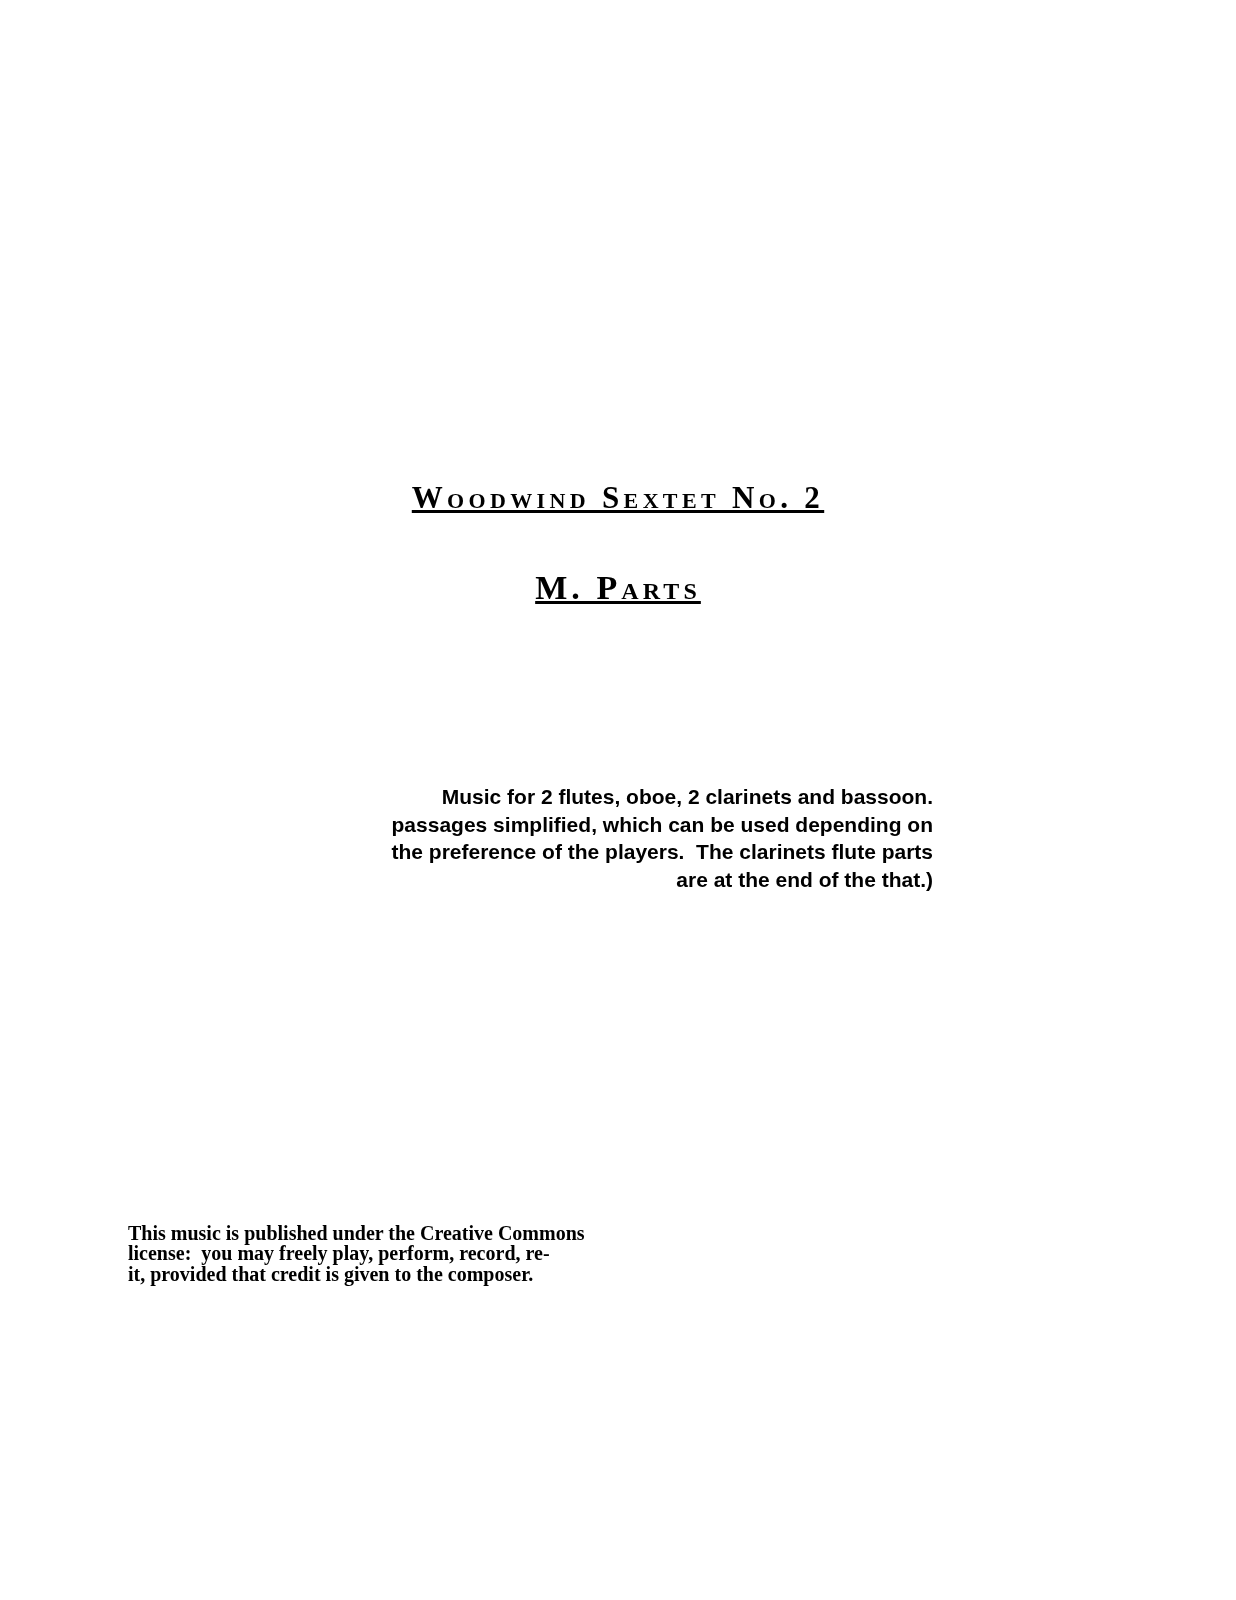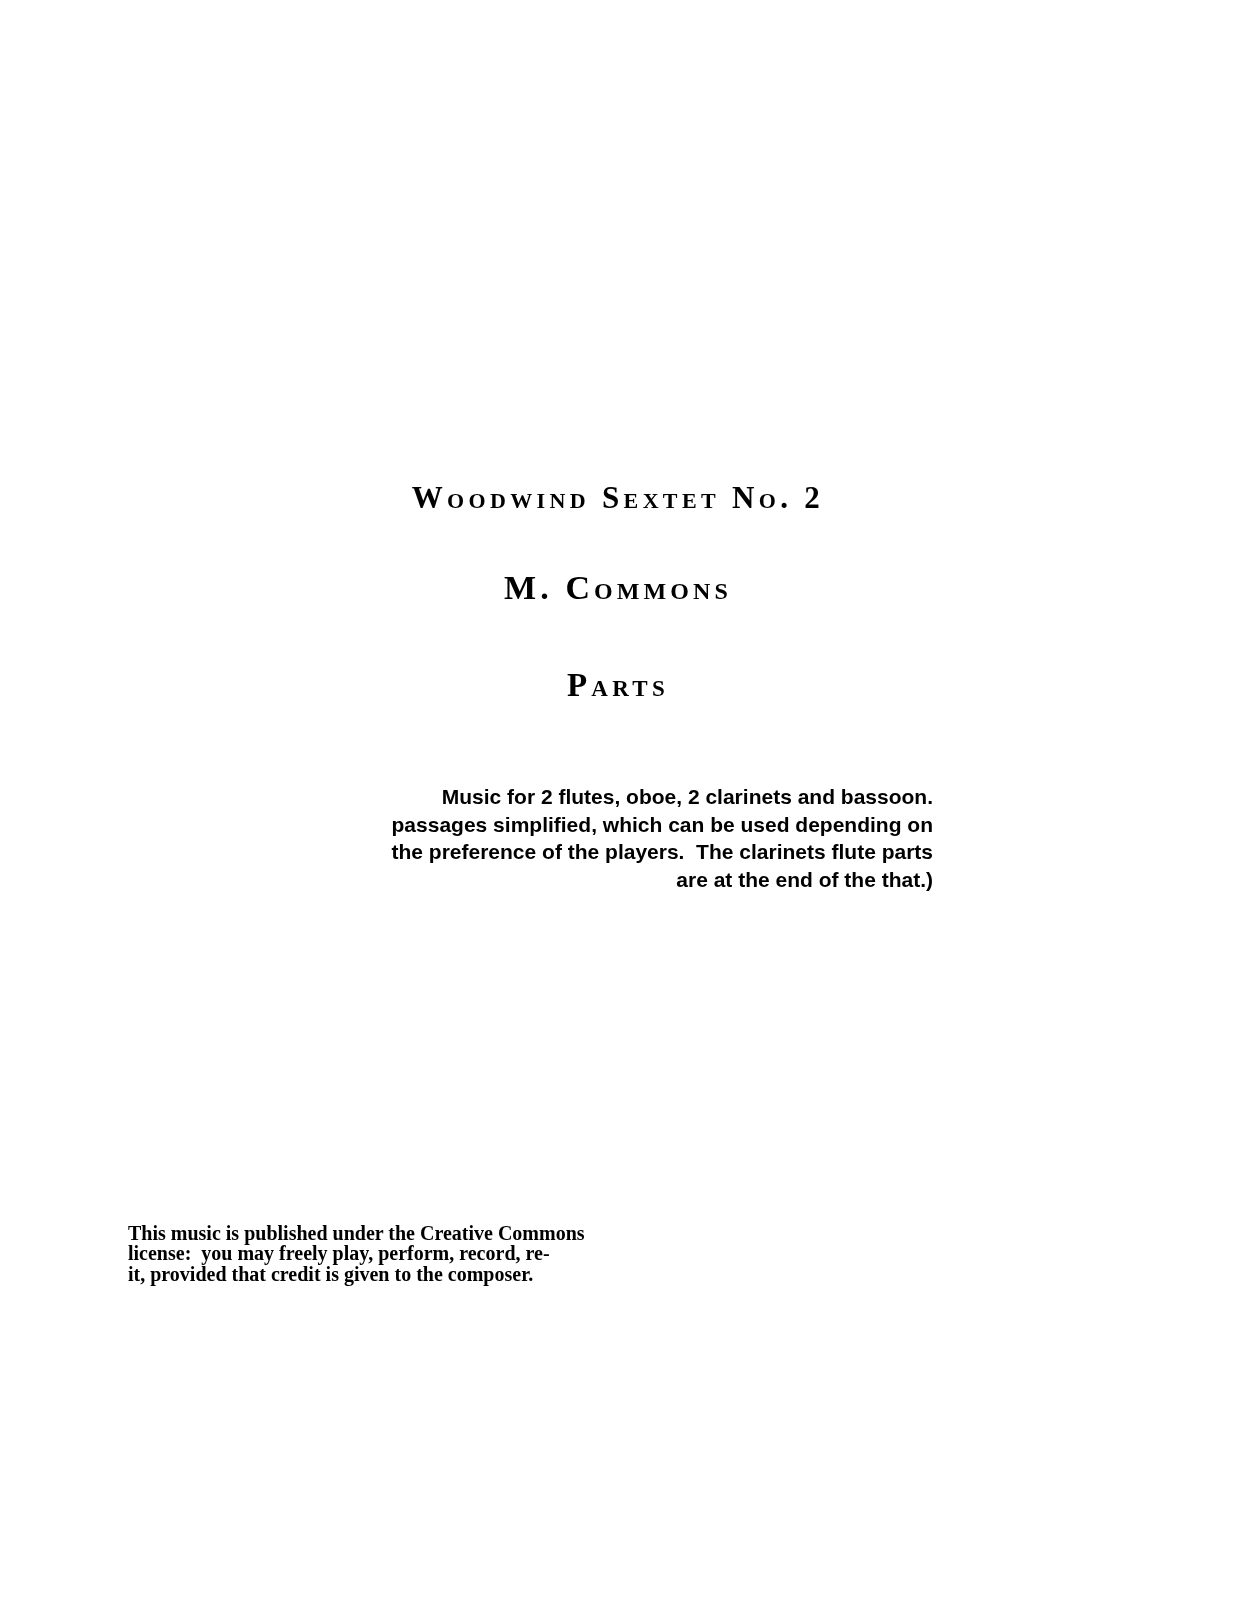--- a/index.html
+++ b/index.html
@@ -18,20 +18,21 @@
   .heading {
     position: absolute;
     left: 0;
     width: 1236px;
     text-align: center;
     font-family: "Liberation Serif", "DejaVu Serif", serif;
     font-weight: bold;
     font-variant: small-caps;
     color: #000000;
     white-space: pre-wrap;
+    text-decoration: underline;
   }
   .heading--title {
     top: 481px;
     font-size: 31px;
     line-height: 34px;
     letter-spacing: 0.14em;
   }
   .heading--composer {
     top: 570px;
     font-size: 34px;
@@ -74,23 +75,22 @@
     white-space: pre-wrap;
   }
 </style>
 </head>
 <body>
 
 <div class="page">
 
   <div class="heading heading--title">Woodwind Sextet No. 2</div>
 
-  <div class="heading heading--composer">M. Commons</div>
+  <div class="heading heading--composer">M. Parts</div>
 
-  <div class="heading heading--subtitle">Parts</div>
 
   <div class="description">
     <div class="line">Music for 2 flutes, oboe, 2 clarinets and bassoon.</div>
     <div class="line">passages simplified, which can be used depending on</div>
     <div class="line">the preference of the players.  The clarinets flute parts</div>
     <div class="line">are at the end of the that.)</div>
   </div>
 
   <div class="license">
     <div class="line">This music is published under the Creative Commons</div>

